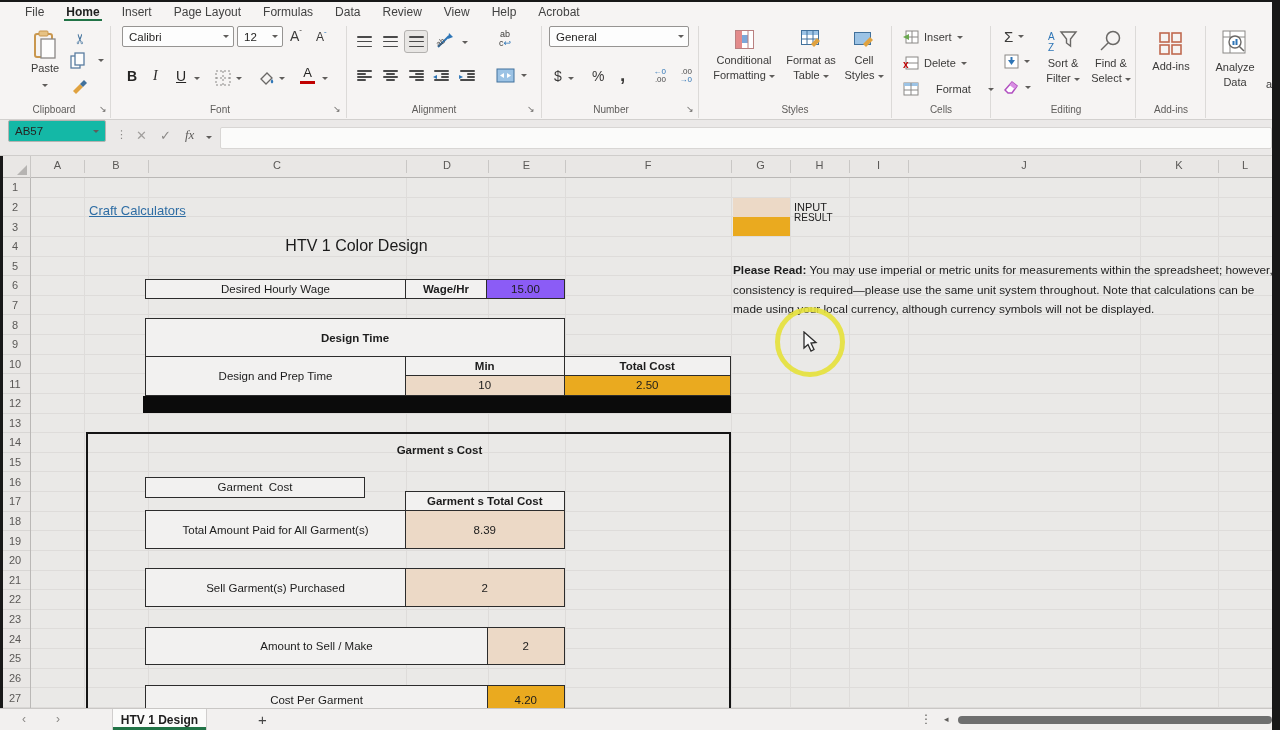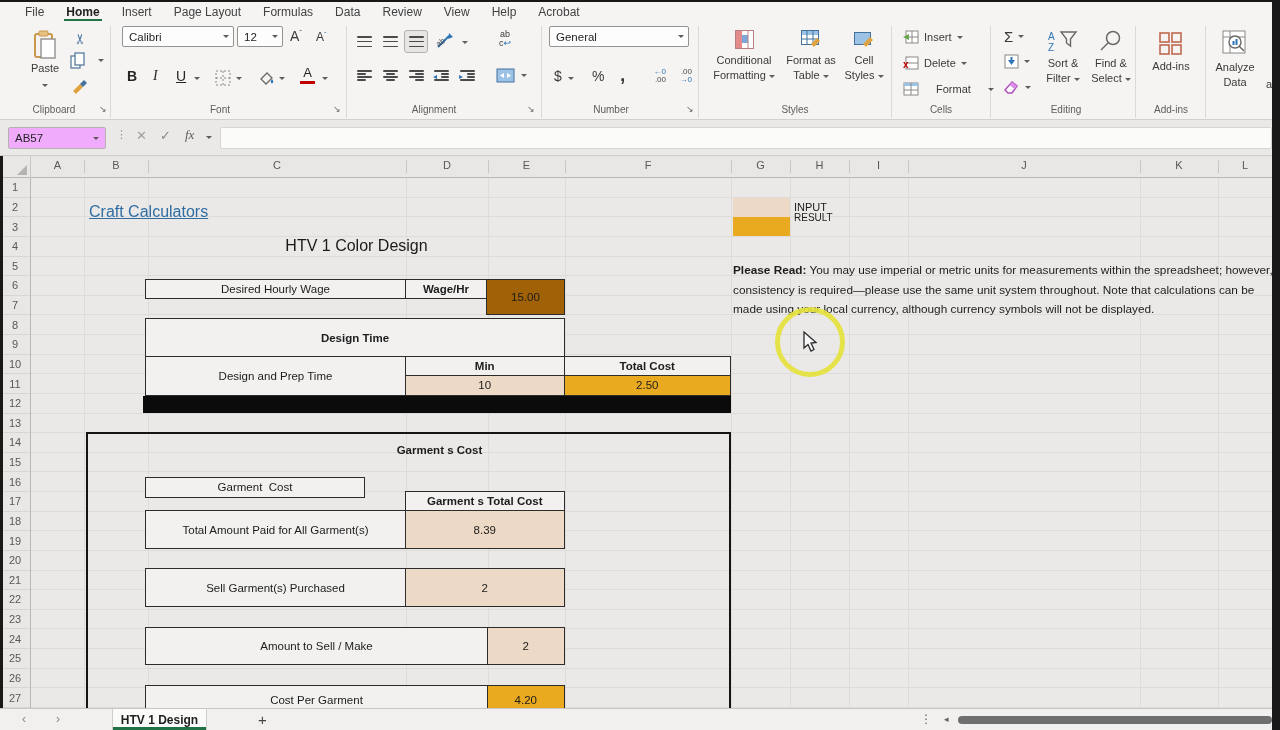--- a/index.html
+++ b/index.html
@@ -376,21 +376,21 @@
       </svg>
     <div class="two-line">
         <div>Analyze</div>
         <div>Data</div>
       </div>
   </div>
   <div class="abs" style="left:1266px;top:76px;font-size:11px;color:#3b3a39">a</div>
 </div>
 
 <div id="fbar">
-  <div style="position:absolute;left:8px;top:7px;width:98px;height:22px;background:#f0abfc;border:1px solid #b5b3b1;border-radius:2px;display:flex;align-items:center;justify-content:space-between;padding:0 6px;font-size:11.5px">
+  <div style="position:absolute;left:8px;top:0;width:98px;height:22px;background:#14b8a6;border:1px solid #b5b3b1;border-radius:2px;display:flex;align-items:center;justify-content:space-between;padding:0 6px;font-size:11.5px">
     <span>AB57</span>
     <span class="chev"></span>
   </div>
   <div style="position:absolute;left:116px;top:8px;color:#8a8886;font-size:11px;letter-spacing:-1px">⋮</div>
   <div style="position:absolute;left:136px;top:8px;color:#a09e9c;font-size:13px">✕</div>
   <div style="position:absolute;left:160px;top:8px;color:#8a8886;font-size:13px">✓</div>
   <div style="position:absolute;left:185px;top:7px;color:#5f5d5b;font-size:13px;font-style:italic;font-family:'Liberation Serif',serif"><span>fx</span></div>
   <span class="chev" style="position:absolute;left:206px;top:16px"></span>
   <div style="position:absolute;left:220px;top:7px;width:1052px;height:22px;background:#fbfbfa;border:1px solid #d8d6d4;border-radius:2px"></div>
 </div>
@@ -460,36 +460,36 @@
   <div class="rowlbl">20</div>
   <div class="rowlbl">21</div>
   <div class="rowlbl">22</div>
   <div class="rowlbl">23</div>
   <div class="rowlbl">24</div>
   <div class="rowlbl">25</div>
   <div class="rowlbl">26</div>
   <div class="rowlbl">27</div>
 </div>
 
-<a class="abs" style="left:89px;top:203px;font-size:16px;color:#2e6da4;text-decoration:underline;cursor:pointer">Craft Calculators</a>
+<a class="abs" style="left:89px;top:203px;font-size:13px;color:#2e6da4;text-decoration:underline;cursor:pointer">Craft Calculators</a>
 
 <div class="abs" style="left:148px;top:237px;width:417px;text-align:center;font-size:16px;color:#1a1a1a">HTV 1 Color Design</div>
 
 <div class="abs" style="left:733px;top:198px;width:57px;height:19px;background:#ecd9c6"></div>
 <div class="abs" style="left:733px;top:217px;width:57px;height:19px;background:#eaaa1f"></div>
 <div class="abs" style="left:794px;top:201px;font-size:11px;color:#1c1c1c">INPUT</div>
 <div class="abs" style="left:794px;top:212px;font-size:10px;color:#1c1c1c">RESULT</div>
 
 <div class="abs" style="left:733px;top:261px;width:545px;font-size:11.8px;line-height:19.5px;color:#1c1c1c">
   <b>Please Read:</b><span> You may use imperial or metric units for measurements within the spreadsheet; however, consistency is required—please use the same unit system throughout. Note that calculations can be made using your local currency, although currency symbols will not be displayed.</span>
 </div>
 
 <div class="cellbox" style="left:145px;top:279px;width:261px;height:20px">Desired Hourly Wage</div>
 <div class="cellbox nb" style="left:404.5px;top:279px;width:83px;height:20px">Wage/Hr</div>
-<div class="cellbox" style="left:486px;top:279px;width:79px;height:36px;background:#a16207">15.00</div>
+<div class="cellbox" style="left:486px;top:279px;width:79px;height:20px;background:#8b5cf6">15.00</div>
 
 <div class="cellbox nb" style="left:145px;top:318px;width:420px;height:39px">Design Time</div>
 <div class="cellbox" style="left:145px;top:355.5px;width:261px;height:40px">Design and Prep Time</div>
 <div class="cellbox nb" style="left:404.5px;top:355.5px;width:160.5px;height:21px">Min</div>
 <div class="cellbox nb" style="left:563.5px;top:355.5px;width:167.5px;height:21px">Total Cost</div>
 <div class="cellbox" style="left:404.5px;top:375px;width:160.5px;height:20.5px;background:#ecd9c6">10</div>
 <div class="cellbox" style="left:563.5px;top:375px;width:167.5px;height:20.5px;background:#eaaa1f">2.50</div>
 <div class="abs" style="left:143px;top:395.5px;width:588px;height:17.5px;background:#0b0b0b"></div>
 
 <div class="abs" style="left:86px;top:432px;width:645px;height:298px;border:2px solid #141414"></div>

